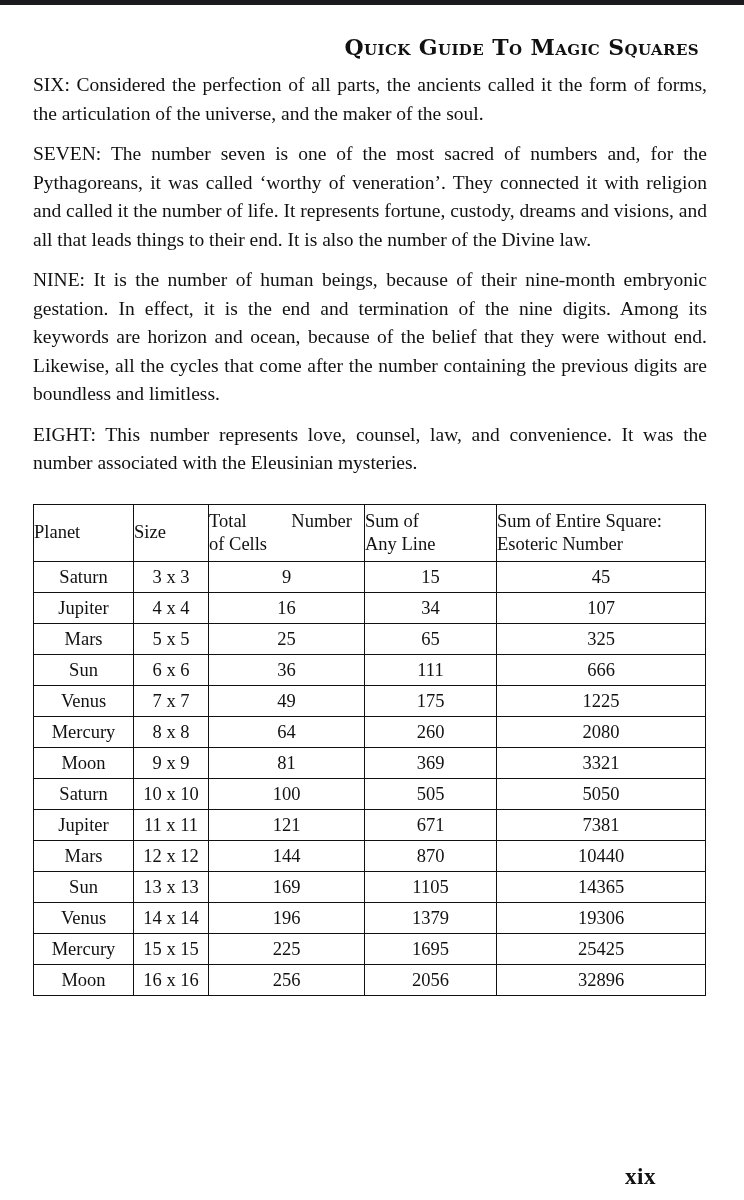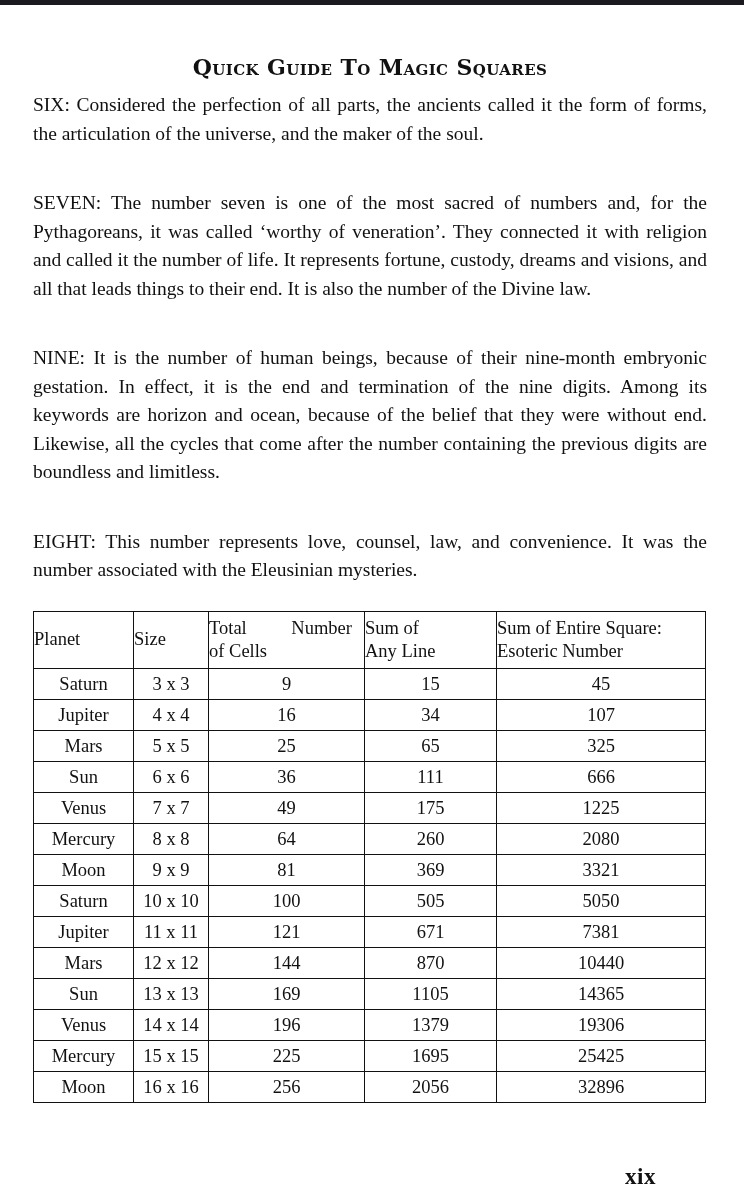--- a/index.html
+++ b/index.html
@@ -25,39 +25,39 @@
     height: 5px;
     background: #1a1a1f;
   }
   .content {
     position: absolute;
     top: 0;
     left: 33px;
     width: 674px;
   }
   .page-title {
-    text-align: center;
+    text-align: right;
     font-family: "DejaVu Serif", "Liberation Serif", serif;
     font-weight: 700;
     font-size: 22px;
     letter-spacing: 0.4px;
-    margin: 0;
-    padding-top: 56px;
+    margin: 8px;
+    padding-top: 28px;
     line-height: 1.0;
     font-variant: small-caps;
   }
   .para {
     font-size: 19.5px;
     line-height: 28.5px;
     text-align: justify;
     margin: 0;
     padding: 0;
   }
   .para.first { margin-top: 13px; }
-  .para + .para { margin-top: 41px; }
+  .para + .para { margin-top: 12px; }
   .para-lead { margin-top: 26px !important; }
 
   table.magic {
     border-collapse: collapse;
     width: 672px;
     margin-top: 26px;
     table-layout: fixed;
     font-size: 18px;
   }
   table.magic td, table.magic th {

